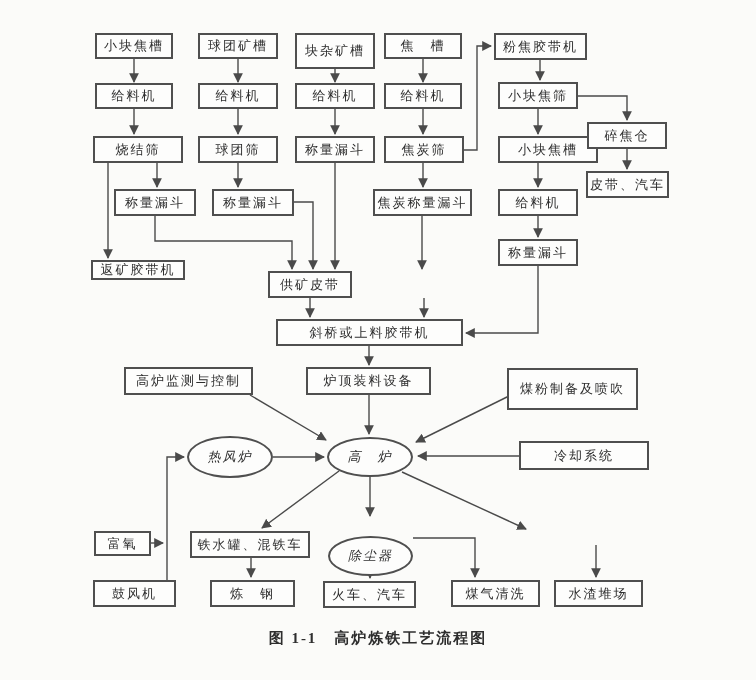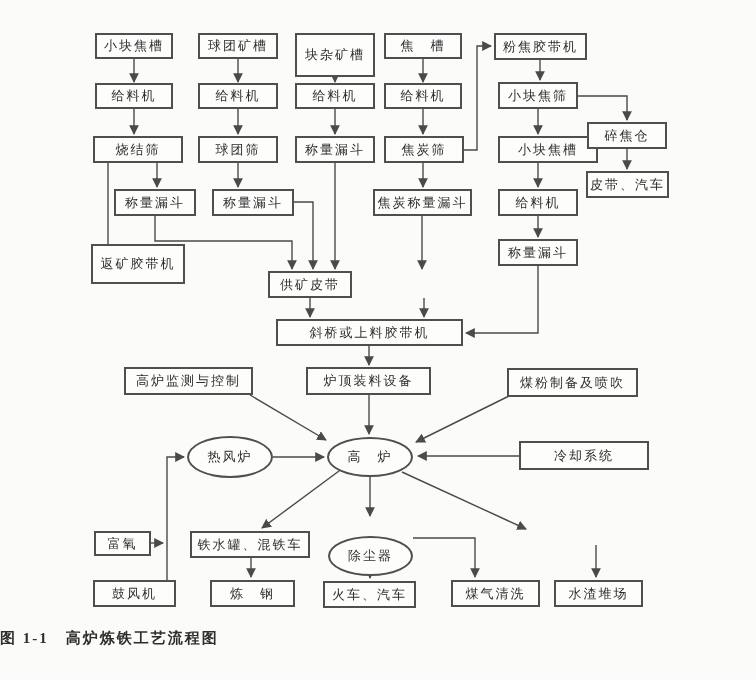--- a/index.html
+++ b/index.html
@@ -10,23 +10,23 @@
     position:relative;width:756px;height:680px;background:var(--bg);
     font-family:"Liberation Sans","DejaVu Sans",sans-serif;overflow:hidden;
   }
   svg.edges{position:absolute;left:0;top:0;width:756px;height:680px;}
   svg.edges polyline{fill:none;stroke:var(--line);stroke-width:1.4;}
   .node{
     position:absolute;box-sizing:border-box;border:2px solid var(--box);
     background:var(--paper);display:flex;align-items:center;justify-content:center;
     font-size:13px;letter-spacing:2px;color:var(--text);white-space:nowrap;
   }
-  .ellipse{border-radius:50%;}
+  .ellipse{border-radius:50%;font-style:italic;}
   .caption{
-    position:absolute;left:0;right:0;top:629px;
+    position:absolute;left:0;right:0;top:629px;text-align:center;
     font-weight:bold;font-size:15px;letter-spacing:2px;color:var(--text);
     font-family:"Liberation Serif","DejaVu Serif",serif;
   }
 </style>
 </head>
 <body>
 
 <div class="diagram">
 
   <svg class="edges" viewBox="0 0 756 680">
@@ -73,21 +73,21 @@
     <polyline points="339,471 262,528" marker-end="url(#arr)"></polyline>
     <polyline points="402,472 526,529" marker-end="url(#arr)"></polyline>
     <polyline points="370,559 370,578" marker-end="url(#arr)"></polyline>
     <polyline points="413,538 475,538 475,577" marker-end="url(#arr)"></polyline>
     <polyline points="251,558 251,577" marker-end="url(#arr)"></polyline>
     <polyline points="596,545 596,577" marker-end="url(#arr)"></polyline>
   </svg>
 
   <div class="node" style="left:95px;top:33px;width:78px;height:26px">小块焦槽</div>
   <div class="node" style="left:198px;top:33px;width:80px;height:26px">球团矿槽</div>
-  <div class="node" style="left:295px;top:33px;width:80px;height:44px">块杂矿槽</div>
+  <div class="node" style="left:295px;top:33px;width:80px;height:36px">块杂矿槽</div>
   <div class="node" style="left:384px;top:33px;width:78px;height:26px">焦　槽</div>
   <div class="node" style="left:494px;top:33px;width:93px;height:27px">粉焦胶带机</div>
 
   <div class="node" style="left:95px;top:83px;width:78px;height:26px">给料机</div>
   <div class="node" style="left:198px;top:83px;width:80px;height:26px">给料机</div>
   <div class="node" style="left:295px;top:83px;width:80px;height:26px">给料机</div>
   <div class="node" style="left:384px;top:83px;width:78px;height:26px">给料机</div>
   <div class="node" style="left:498px;top:82px;width:80px;height:27px">小块焦筛</div>
 
   <div class="node" style="left:93px;top:136px;width:90px;height:27px">烧结筛</div>
@@ -97,27 +97,27 @@
   <div class="node" style="left:498px;top:136px;width:100px;height:27px">小块焦槽</div>
   <div class="node" style="left:587px;top:122px;width:80px;height:27px">碎焦仓</div>
   <div class="node" style="left:586px;top:171px;width:83px;height:27px">皮带、汽车</div>
 
   <div class="node" style="left:114px;top:189px;width:82px;height:27px">称量漏斗</div>
   <div class="node" style="left:212px;top:189px;width:82px;height:27px">称量漏斗</div>
   <div class="node" style="left:373px;top:189px;width:99px;height:27px">焦炭称量漏斗</div>
   <div class="node" style="left:498px;top:189px;width:80px;height:27px">给料机</div>
   <div class="node" style="left:498px;top:239px;width:80px;height:27px">称量漏斗</div>
 
-  <div class="node" style="left:91px;top:244px;width:94px;height:40px">返矿胶带机</div>
+  <div class="node" style="left:91px;top:260px;width:94px;height:20px">返矿胶带机</div>
   <div class="node" style="left:268px;top:271px;width:84px;height:27px">供矿皮带</div>
   <div class="node" style="left:276px;top:319px;width:187px;height:27px">斜桥或上料胶带机</div>
 
   <div class="node" style="left:124px;top:367px;width:129px;height:28px">高炉监测与控制</div>
   <div class="node" style="left:306px;top:367px;width:125px;height:28px">炉顶装料设备</div>
-  <div class="node" style="left:507px;top:368px;width:131px;height:29px">煤粉制备及喷吹</div>
+  <div class="node" style="left:507px;top:368px;width:131px;height:42px">煤粉制备及喷吹</div>
   <div class="node" style="left:519px;top:441px;width:130px;height:29px">冷却系统</div>
 
   <div class="node ellipse" style="left:187px;top:436px;width:86px;height:42px">热风炉</div>
   <div class="node ellipse" style="left:327px;top:437px;width:86px;height:40px">高　炉</div>
 
   <div class="node" style="left:94px;top:531px;width:57px;height:25px">富氧</div>
   <div class="node" style="left:93px;top:580px;width:83px;height:27px">鼓风机</div>
   <div class="node" style="left:190px;top:531px;width:120px;height:27px">铁水罐、混铁车</div>
   <div class="node" style="left:210px;top:580px;width:85px;height:27px">炼　钢</div>
   <div class="node ellipse" style="left:328px;top:536px;width:85px;height:40px">除尘器</div>

